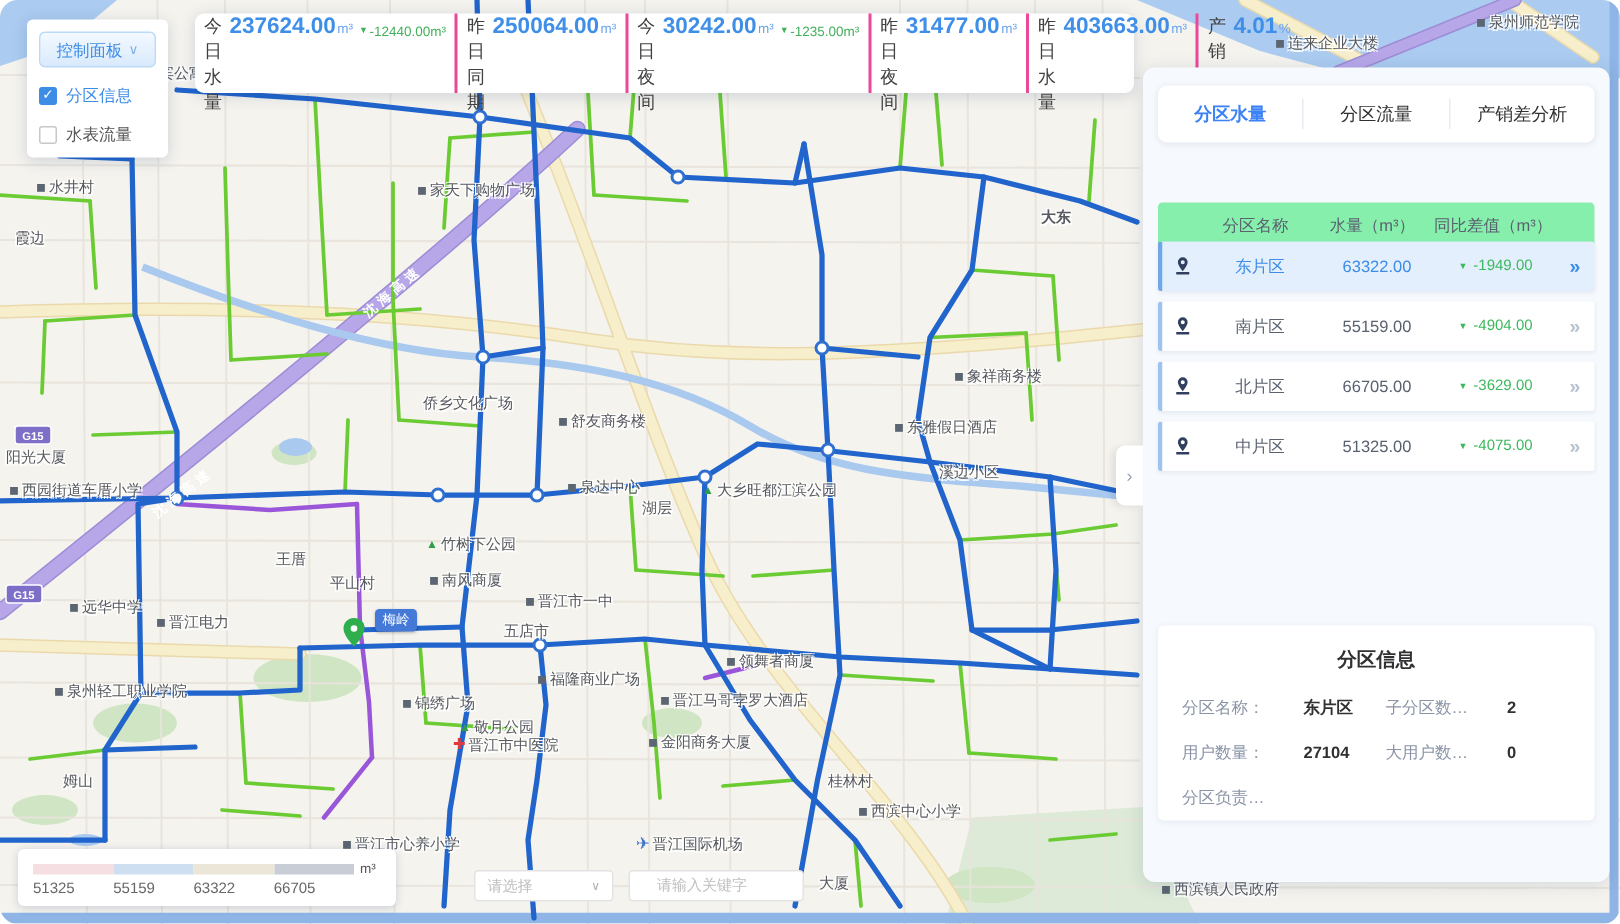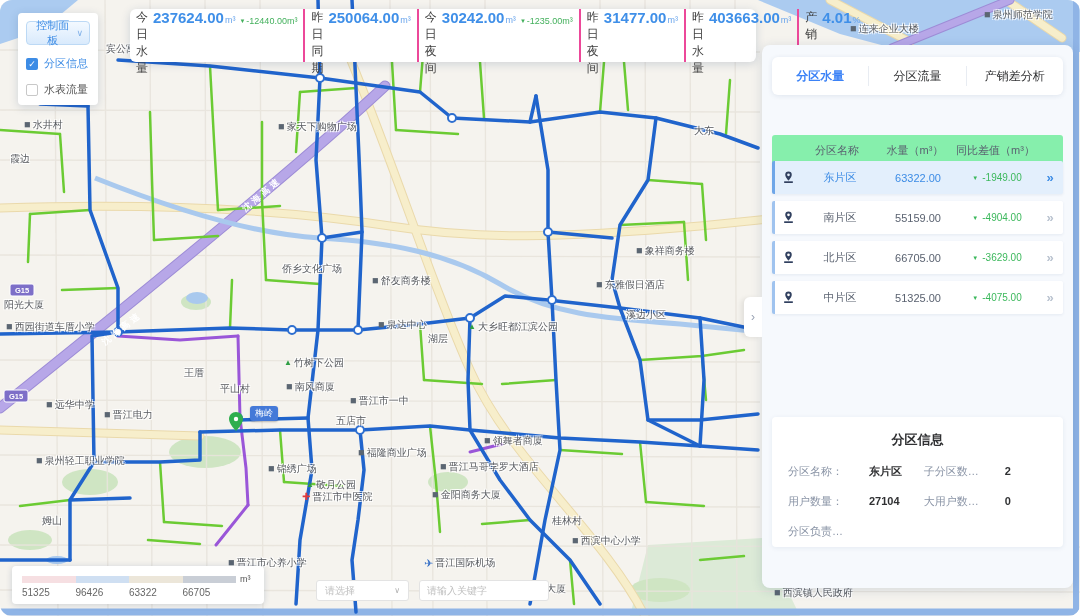--- a/index.html
+++ b/index.html
@@ -22,21 +22,21 @@
     box-shadow:0 2px 10px rgba(30,60,110,.18);display:flex;z-index:5;}
   .stat{display:flex;justify-content:center;gap:5px;text-align:center;padding:0 6px;}
   .stat+.stat{border-left:2px solid #ec4899;}
   .s-w1{flex:1.55;} .s-w2{flex:1.05;} .s-w3{flex:1.5;} .s-w4{flex:1;} .s-w5{flex:1.05;} .s-w6{flex:.72;}
   .stat-label{font-size:12px;color:#404040;}
   .stat-val{font-size:15px;font-weight:bold;color:#3f8fe8;display:flex;align-items:baseline;justify-content:center;}
   .unit{font-size:9px;font-weight:normal;margin-left:1px;color:#6aa5ec;}
   .sdelta{font-size:9px;color:#43b05c;font-weight:normal;margin-left:4px;display:inline-flex;align-items:center;gap:1px;}
   .sarr{font-size:6px;}
   
-  .cpanel{position:absolute;left:18px;top:13px;width:80px;background:#fff;border-radius:4px;
+  .cpanel{position:absolute;left:18px;top:13px;width:94px;background:#fff;border-radius:4px;
     box-shadow:0 2px 10px rgba(30,60,110,.18);padding:8px;box-sizing:border-box;z-index:6;}
   .cp-btn{width:100%;height:24px;background:linear-gradient(#f3f9ff,#d9eafc);border:1px solid #bcd9f5;border-radius:4px;
     color:#3d8ce5;font-size:11px;display:flex;align-items:center;justify-content:center;gap:4px;cursor:pointer;font-family:inherit;}
   .cp-chev{font-size:9px;color:#7fb0e8;}
   .cp-opt{display:flex;align-items:center;gap:6px;margin-top:11px;font-size:11px;cursor:pointer;}
   .cb{width:12px;height:12px;border-radius:2px;display:flex;align-items:center;justify-content:center;font-size:9px;box-sizing:border-box;}
   .cb.on{background:#3d8ce5;color:#fff;}
   .cb.off{background:#fff;border:1px solid #c8c8c8;}
   .cp-lbl.on{color:#3d8ce5;} .cp-lbl.off{color:#555;}
   
@@ -81,22 +81,22 @@
     box-shadow:0 1px 6px rgba(30,60,110,.2);padding:8px 10px 6px;box-sizing:border-box;z-index:5;}
   .lbar{display:flex;align-items:center;}
   .lseg{flex:1;height:7px;}
   .lunit{font-size:9px;color:#555;margin-left:4px;width:14px;}
   .lticks{display:flex;font-size:10px;color:#666;margin-top:3px;padding-right:18px;}
   .lticks span{flex:1;}
   
   .msel{position:absolute;left:316px;top:580px;width:93px;height:21px;background:#fff;border:1px solid #e3e3e3;border-radius:3px;
     display:flex;align-items:center;justify-content:space-between;padding:0 8px;font-size:10px;color:#bfbfbf;box-sizing:border-box;cursor:pointer;z-index:5;}
   .msel .chv{font-size:8px;color:#b0b0b0;}
-  .minput{position:absolute;left:419px;top:580px;width:130px;height:21px;border:1px solid #e3e3e3;border-radius:3px;
-    padding:0 7px;font-size:10px;box-sizing:border-box;color:#333;background:#fff;z-index:5;font-family:inherit;}
+  .minput{position:absolute;left:419px;top:580px;width:117px;height:21px;border:1px solid #e3e3e3;border-radius:3px;
+    padding:0 18px;font-size:10px;box-sizing:border-box;color:#333;background:#fff;z-index:5;font-family:inherit;}
   .minput::placeholder{color:#bfbfbf;}
 </style>
 </head>
 <body>
 
 <div class="screen">
 
   <div class="mapwrap">
     <svg class="mapsvg" width="1080" height="616" viewBox="0 0 1080 616">
       <rect width="1080" height="616" fill="#f5f3ee"></rect>
@@ -291,21 +291,21 @@
           <span class="mli building">◼</span>
           <span>水井村</span>
         </div>
         <div class="mlabel" style="left: 10px; top: 152px;">
           <span>霞边</span>
         </div>
         <div class="mlabel" style="left: 278px; top: 120px;">
           <span class="mli building">◼</span>
           <span>家天下购物广场</span>
         </div>
-        <div class="mlabel" style="left: 694px; top: 124px;">
+        <div class="mlabel" style="left: 694px; top: 138px; font-weight: bold;">
           <span>大东</span>
         </div>
         <div class="mlabel" style="left: 850px; top: 22px;">
           <span class="mli building">◼</span>
           <span>连来企业大楼</span>
         </div>
         <div class="mlabel" style="left: 984px; top: 8px;">
           <span class="mli school">◼</span>
           <span>泉州师范学院</span>
         </div>
@@ -614,21 +614,21 @@
   <div class="legend">
     <div class="lbar">
       <span class="lseg" style="background: rgb(246, 223, 226);"></span>
       <span class="lseg" style="background: rgb(207, 223, 242);"></span>
       <span class="lseg" style="background: rgb(236, 230, 217);"></span>
       <span class="lseg" style="background: rgb(201, 206, 214);"></span>
       <span class="lunit">m³</span>
     </div>
     <div class="lticks">
       <span>51325</span>
-      <span>96426</span>
+      <span>55159</span>
       <span>63322</span>
       <span>66705</span>
     </div>
   </div>
 
   <div class="msel">
     <span>请选择</span>
     <span class="chv">∨</span>
   </div>
   <input class="minput" type="text" placeholder="请输入关键字" style="">

